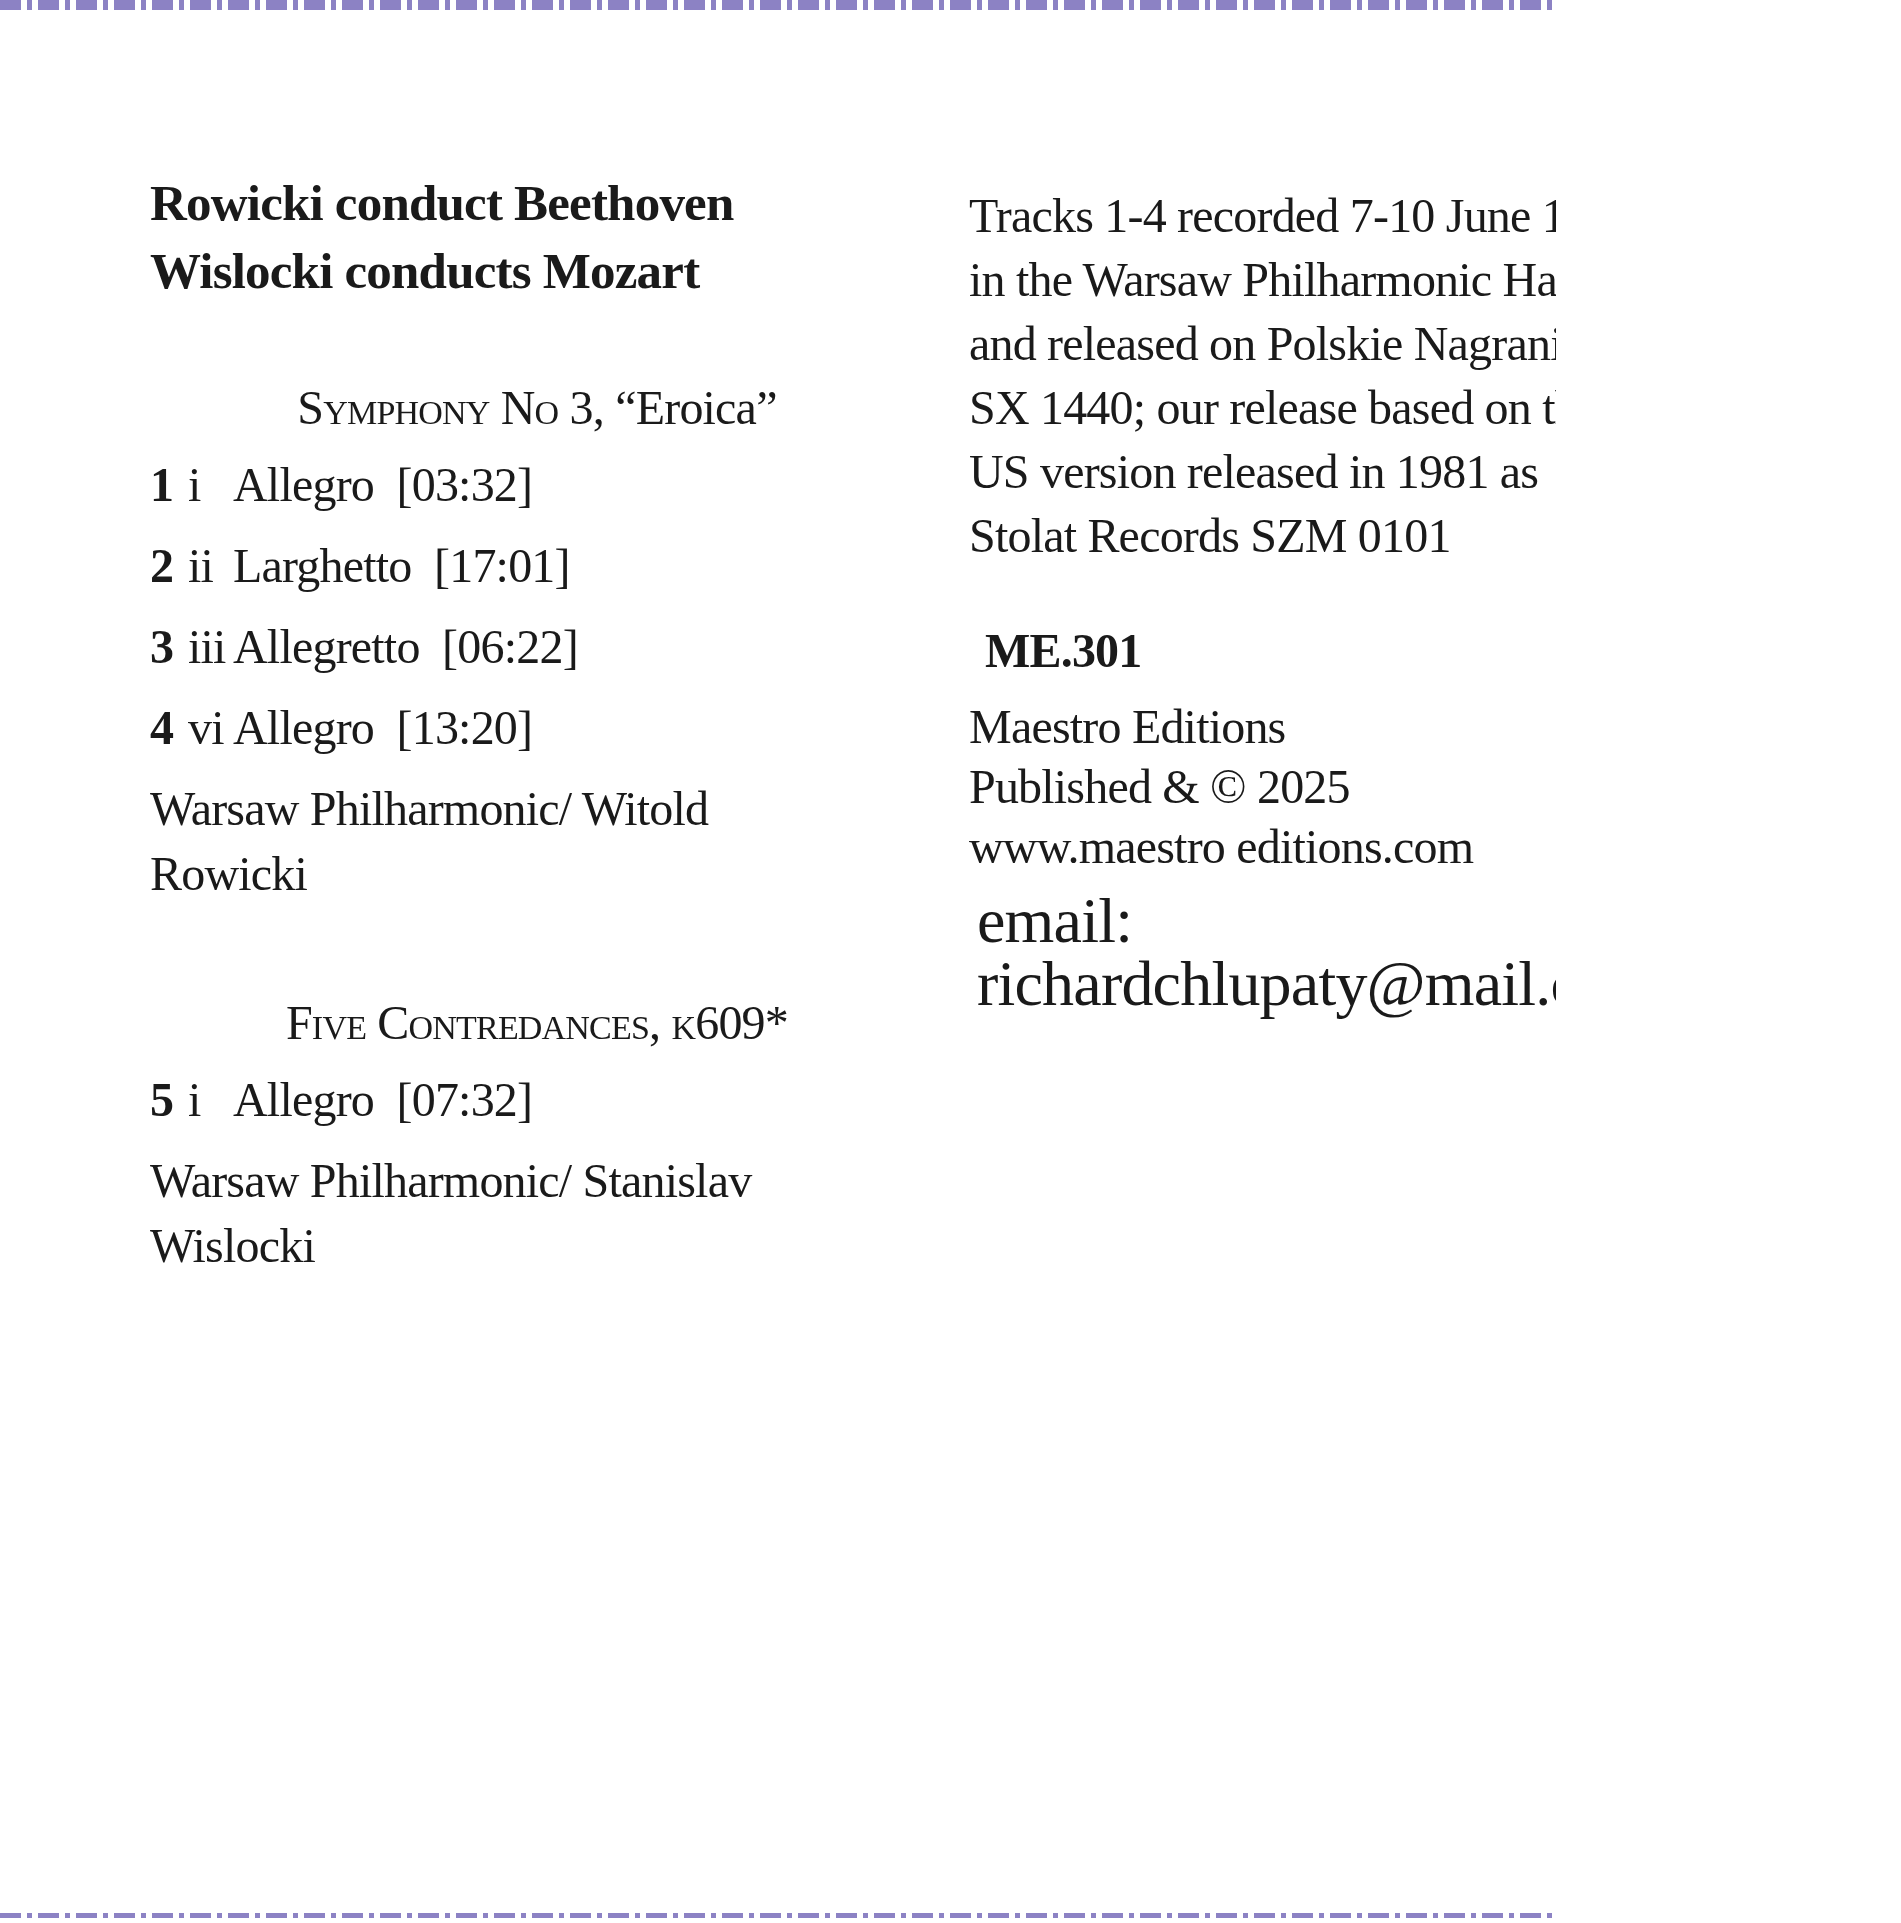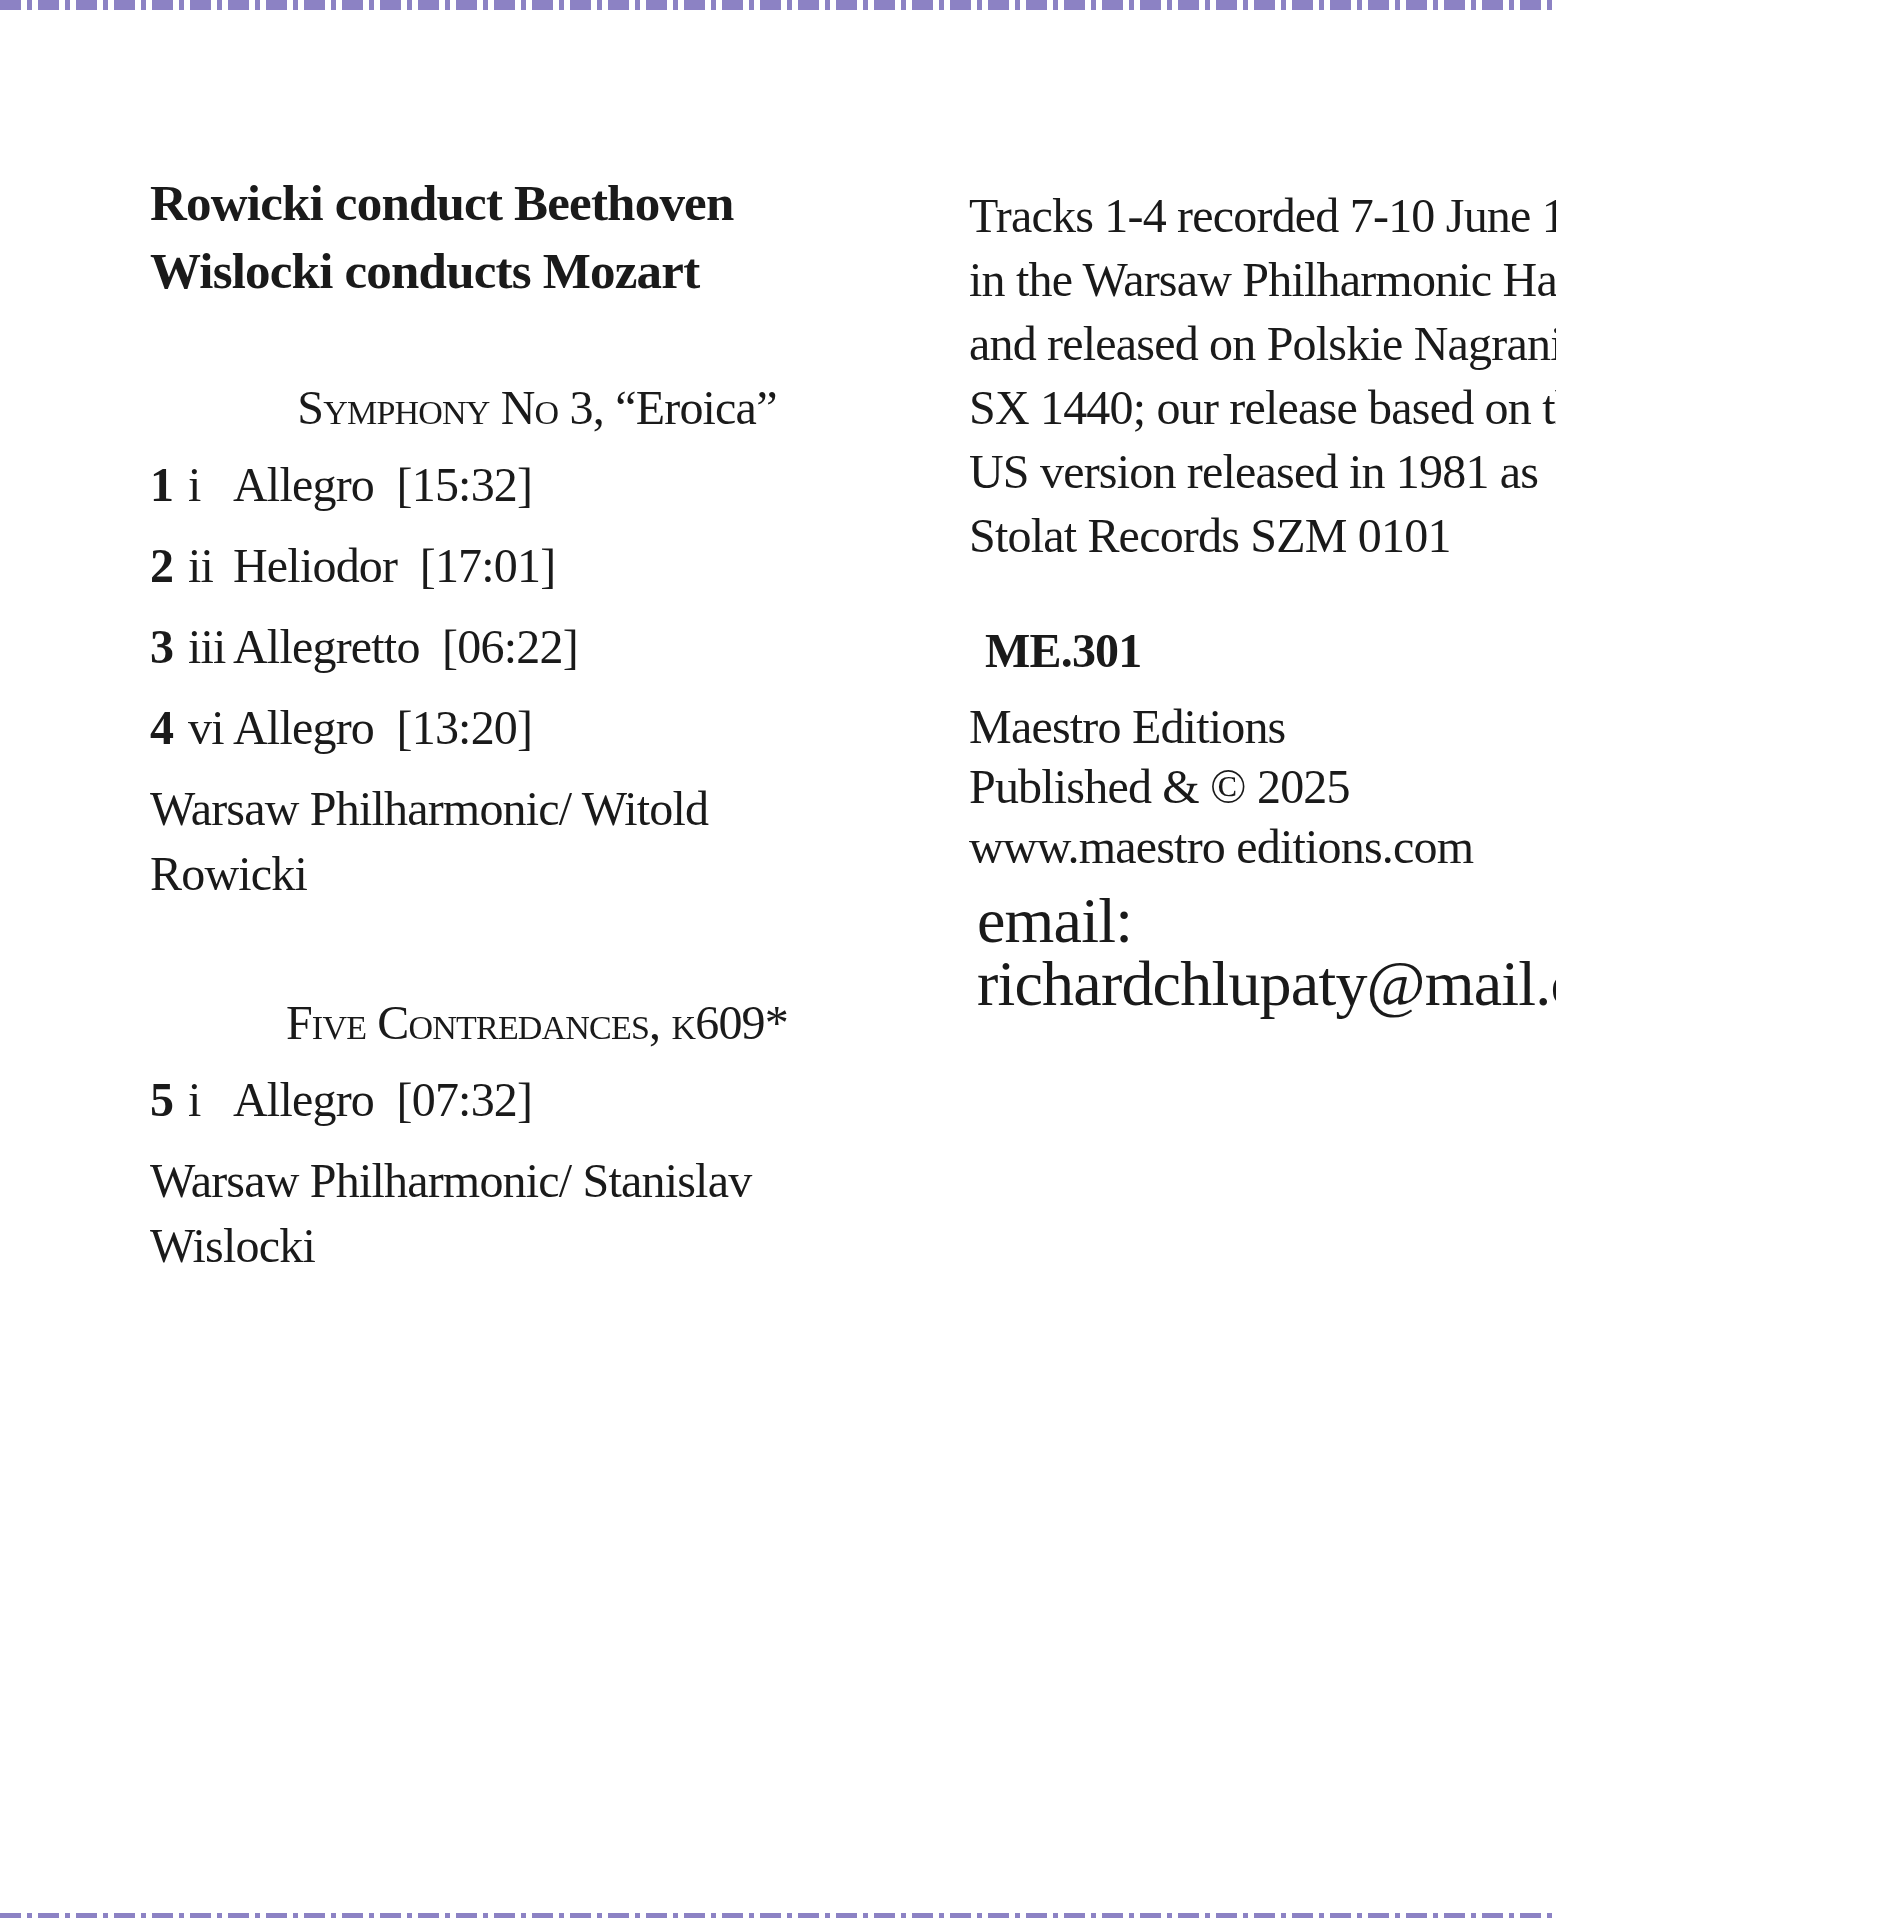--- a/index.html
+++ b/index.html
@@ -135,26 +135,26 @@
     <h1 class="album-title">Rowicki conduct Beethoven
 Wislocki conducts Mozart</h1>
 
     <section>
       <h2 class="work-heading"><span class="smallcaps">Symphony No 3, </span><span>“Eroica”</span></h2>
 
       <div class="track-row">
         <span class="track-num">1</span>
         <span class="track-movement">i</span>
         <span class="track-title">Allegro</span>
-        <span class="track-duration">[15:32]</span>
+        <span class="track-duration">[03:32]</span>
       </div>
       <div class="track-row">
         <span class="track-num">2</span>
         <span class="track-movement">ii</span>
-        <span class="track-title">Heliodor</span>
+        <span class="track-title">Larghetto</span>
         <span class="track-duration">[17:01]</span>
       </div>
       <div class="track-row">
         <span class="track-num">3</span>
         <span class="track-movement">iii</span>
         <span class="track-title">Allegretto</span>
         <span class="track-duration">[06:22]</span>
       </div>
       <div class="track-row">
         <span class="track-num">4</span>

